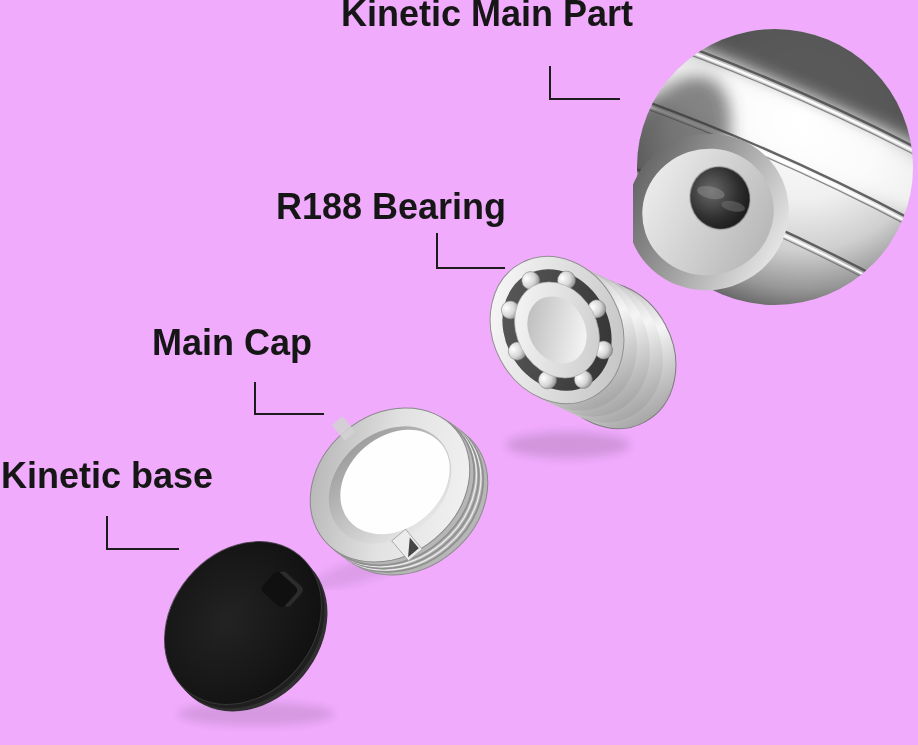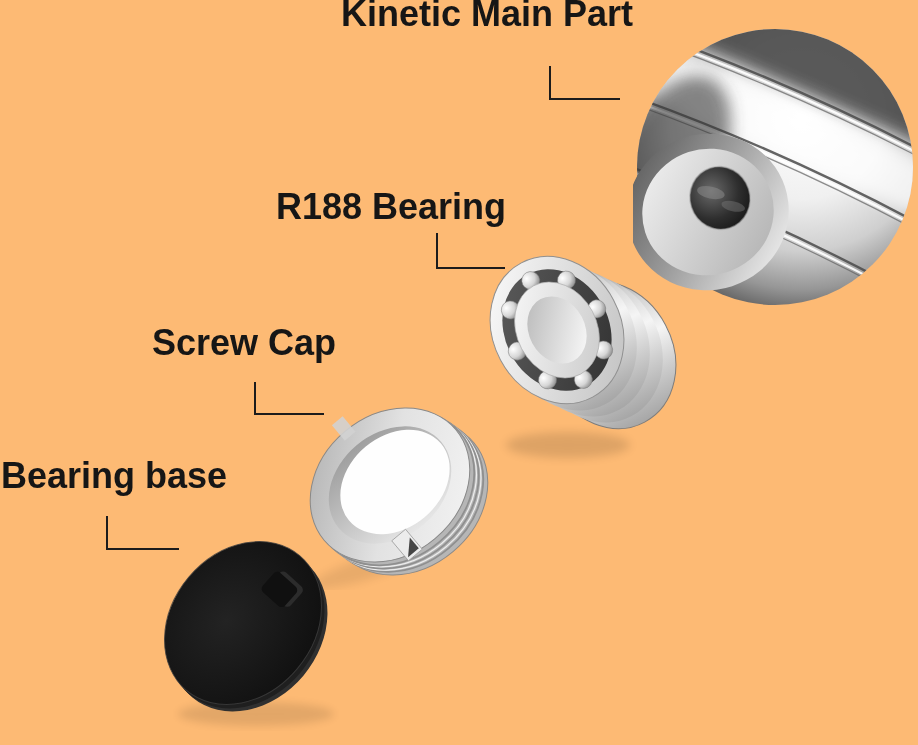--- a/index.html
+++ b/index.html
@@ -1,17 +1,17 @@
 <!DOCTYPE html>
 <html><head>
 <meta charset="utf-8">
 <style>
   html,body{margin:0;padding:0;background:#ffffff;}
   body{width:918px;height:745px;font-family:"Liberation Sans",sans-serif;}
-  .stage{position:relative;width:918px;height:745px;background:#fdba74;overflow:hidden;}
+  .stage{position:relative;width:918px;height:745px;background:#f0abfc;overflow:hidden;}
   .callout{
     position:absolute;
     font-weight:bold;
     font-size:36px;
     line-height:1.15;
     color:#161616;
     white-space:nowrap;
   }
   .leader{
     position:absolute;
@@ -22,23 +22,23 @@
 </style>
 </head>
 <body>
 
 <div class="stage">
 
   <div class="callout" style="left:341px;top:-7px">Kinetic Main Part</div>
 
   <div class="callout" style="left:276px;top:186px">R188 Bearing</div>
 
-  <div class="callout" style="left:152px;top:322px">Screw Cap</div>
-
-  <div class="callout" style="left:1px;top:455px">Bearing base</div>
+  <div class="callout" style="left:152px;top:322px">Main Cap</div>
+
+  <div class="callout" style="left:1px;top:455px">Kinetic base</div>
 
   <div class="leader" style="left:549px;top:66px;width:69px;height:32px"></div>
   <div class="leader" style="left:436px;top:233px;width:67px;height:34px"></div>
   <div class="leader" style="left:254px;top:382px;width:68px;height:31px"></div>
   <div class="leader" style="left:106px;top:516px;width:71px;height:32px"></div>
 
   <svg class="art" style="left:633px;top:18px" width="282" height="300" viewBox="0 0 282 300">
     <defs>
       <radialGradient id="gSphere" cx="60%" cy="32%" r="78%">
         <stop offset="0" stop-color="#ffffff"></stop>

